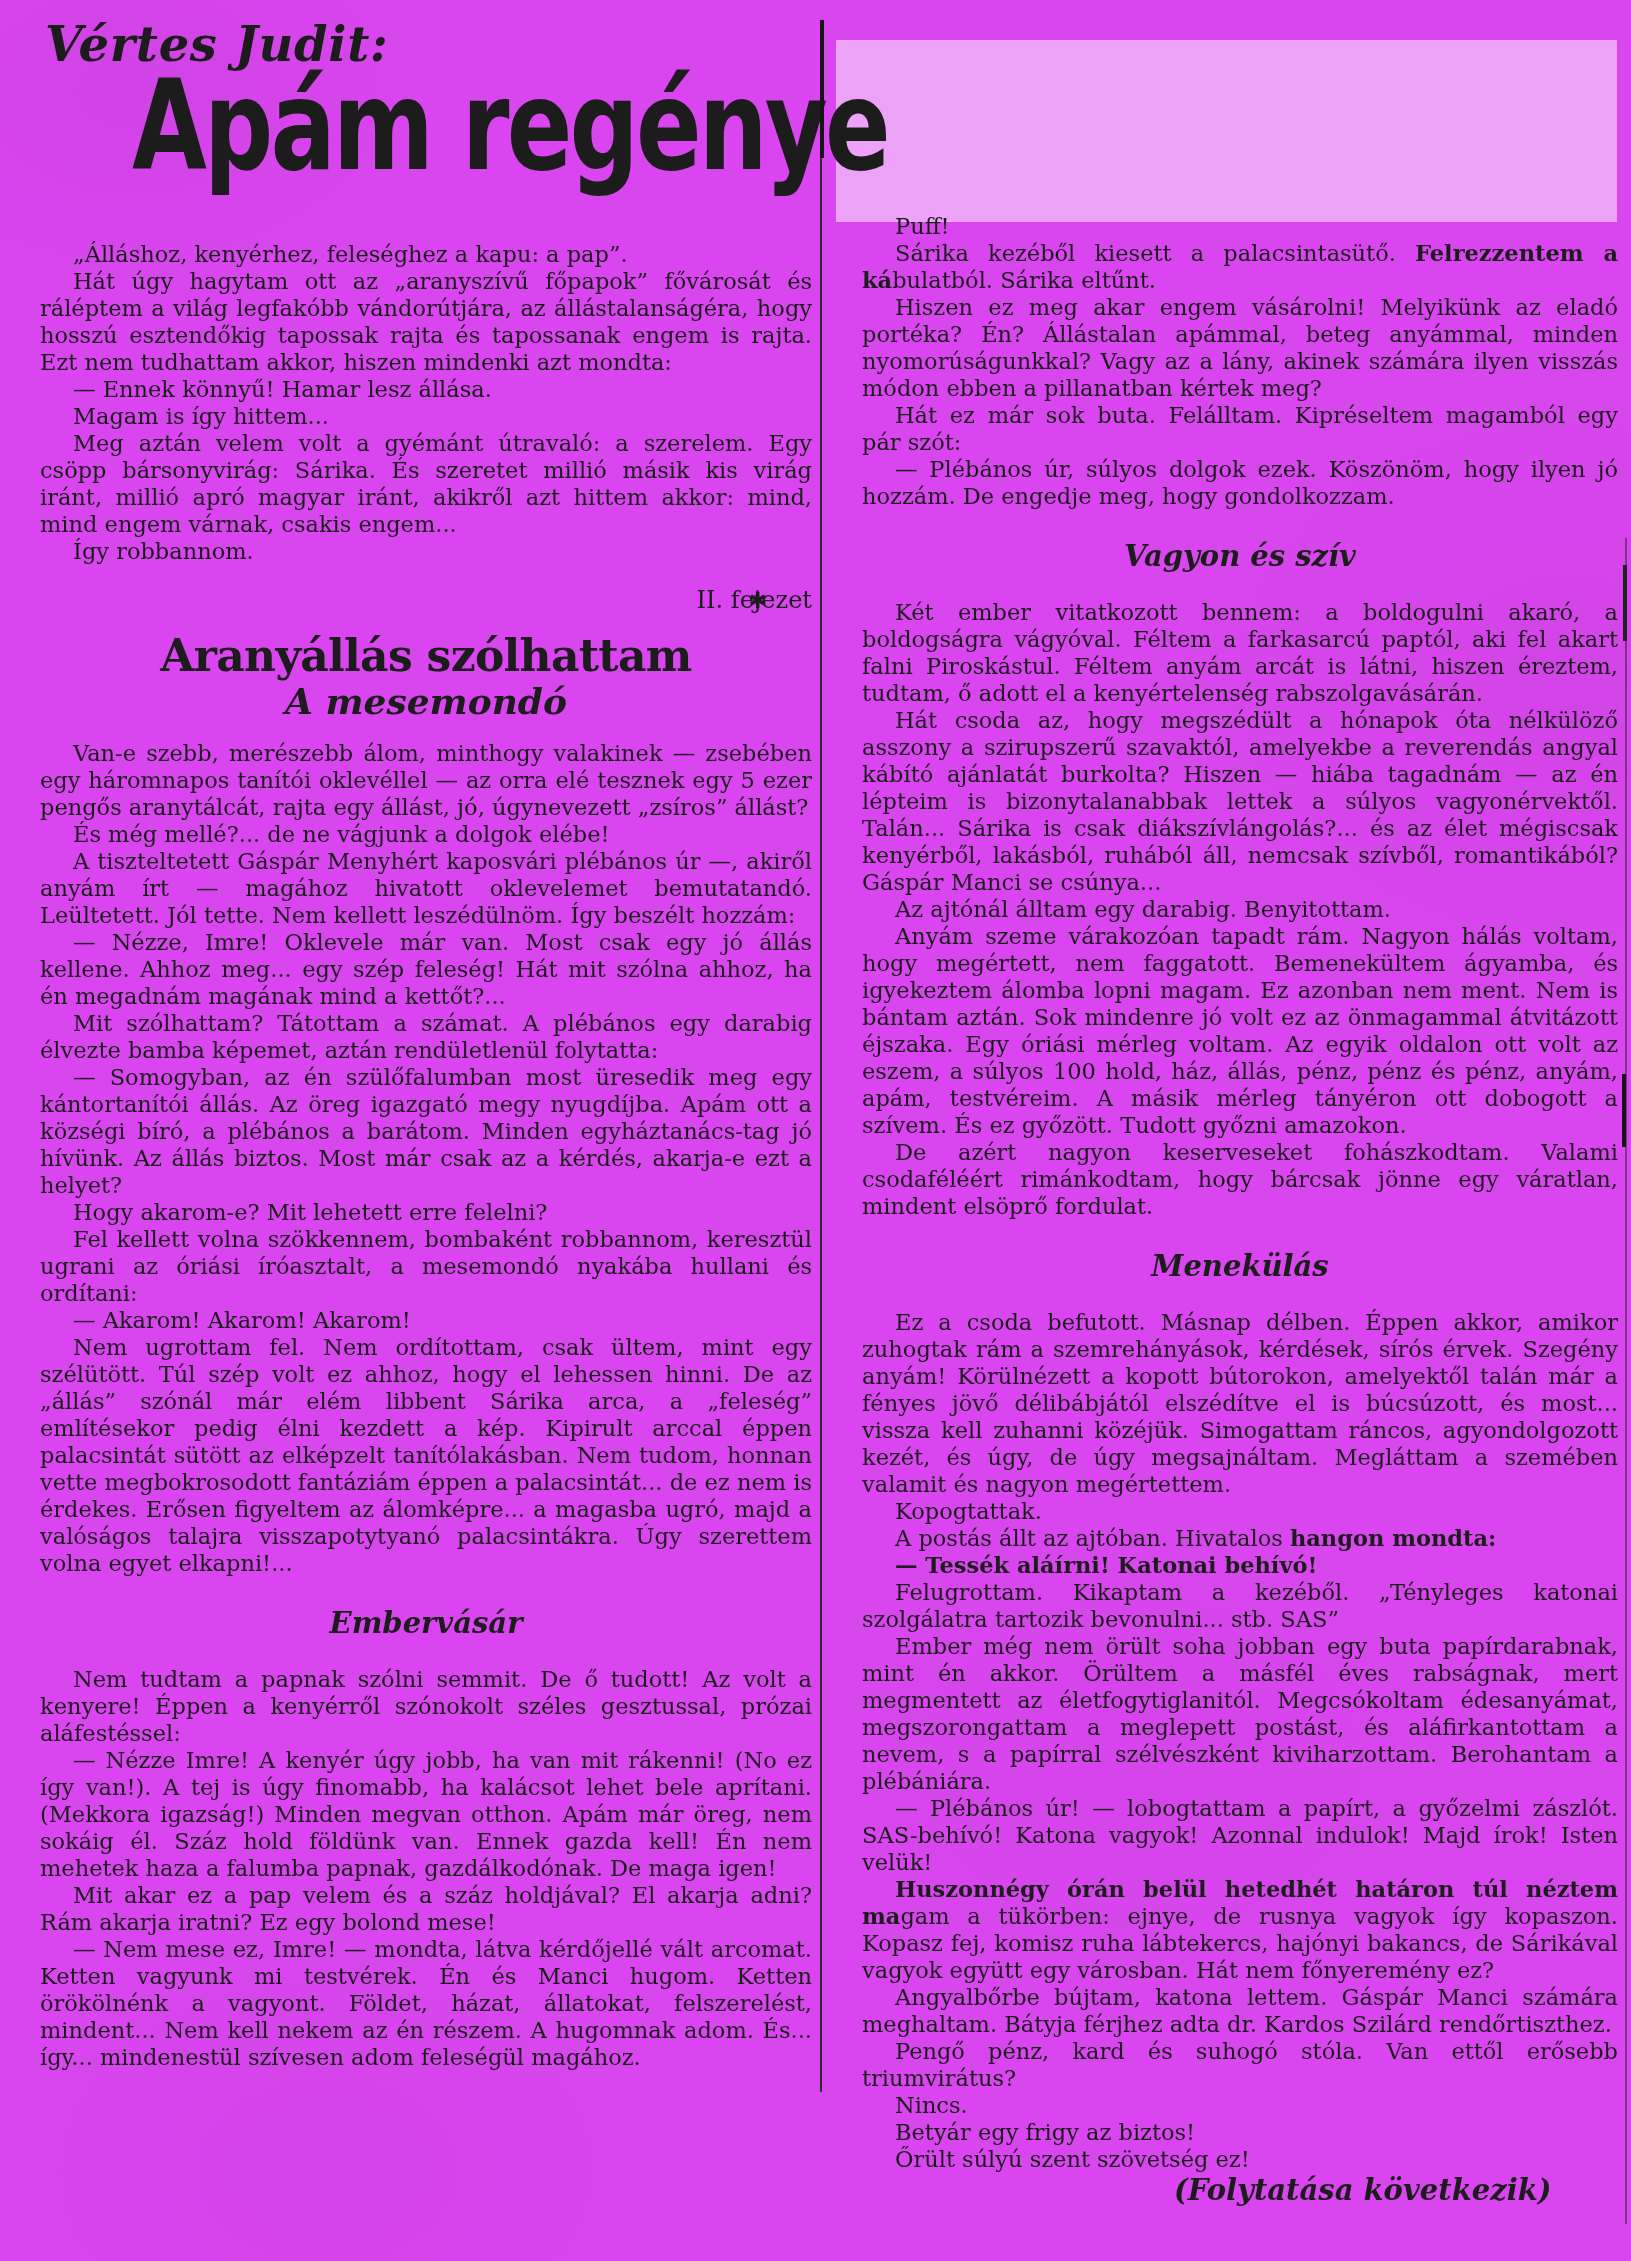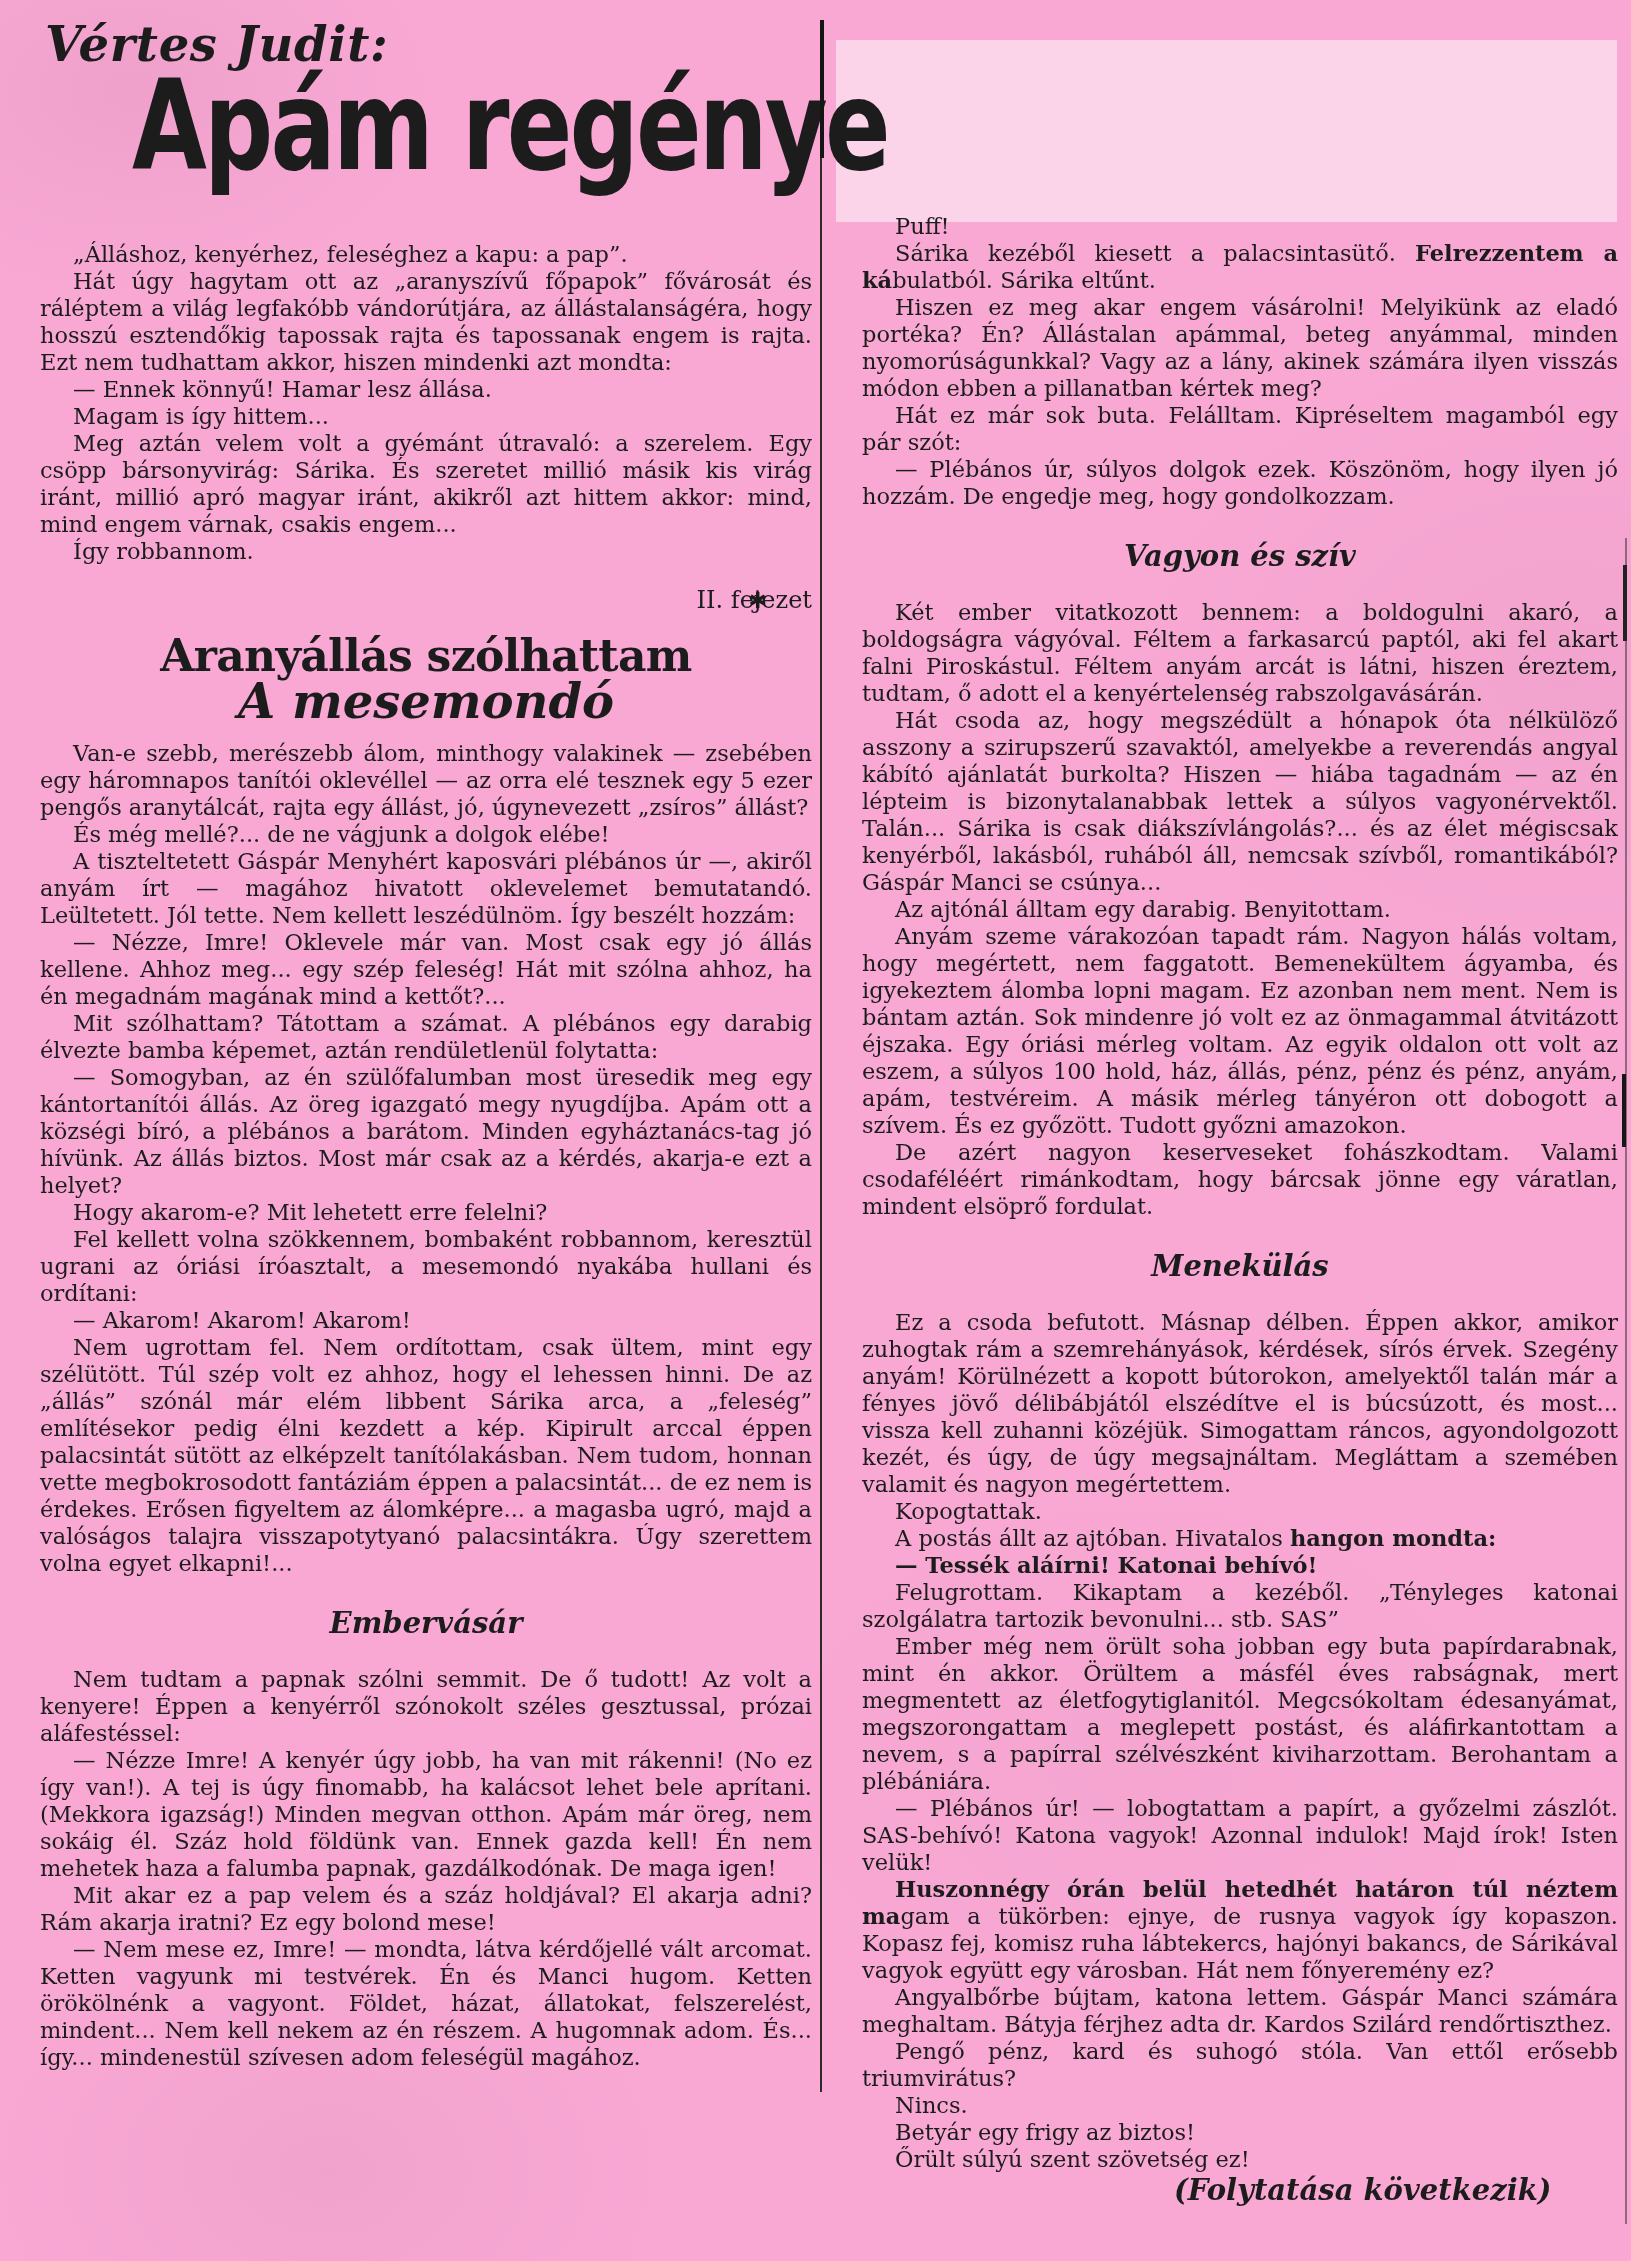--- a/index.html
+++ b/index.html
@@ -52,21 +52,21 @@
     font-size:24px;margin:22px 0 17.4px;text-indent:0;
   }
   .chapter .star{
     position:absolute;right:45px;top:0;font-size:22px;font-style:normal;
   }
   .blk.h-main{
     text-align:center;font-weight:700;font-size:44px;line-height:1.12;
     margin:13px 0 7.3px;text-indent:0;letter-spacing:-0.7px;
   }
   .blk.h-sub{
-    text-align:center;font-weight:700;font-style:italic;font-size:48px;
+    text-align:center;font-weight:700;font-style:italic;font-size:36px;
     margin:4.4px 0 25px;text-indent:0;
   }
   .blk.h-section{
     text-align:center;font-weight:700;font-style:italic;font-size:29px;
     margin:33px 0 29px;text-indent:0;
   }
   .blk.end{
     font-weight:700;font-style:italic;font-size:29px;
     text-align:left;padding-left:312px;margin-top:4.4px;text-indent:0;
   }
@@ -88,21 +88,21 @@
   }
   .edge-mark-b{
     position:absolute;left:1622px;top:1074px;width:4.4px;height:73px;
     background:#161616;
   }
   b{font-weight:700;}
 </style>
 </head>
 <body>
 
-<div class="page" style="background: #f9a8d4; color: rgb(28, 28, 28);">
+<div class="page" style="background: #d946ef; color: rgb(28, 28, 28);">
   <div class="mottle"></div>
   <div class="light-patch"></div>
 
   <div class="author">Vértes Judit:</div>
   <h1 class="title" style="margin:0">Apám regénye</h1>
 
   <div class="divider-thick"></div>
   <div class="divider"></div>
   <div class="edge-line"></div>
   <div class="edge-mark-a"></div>

